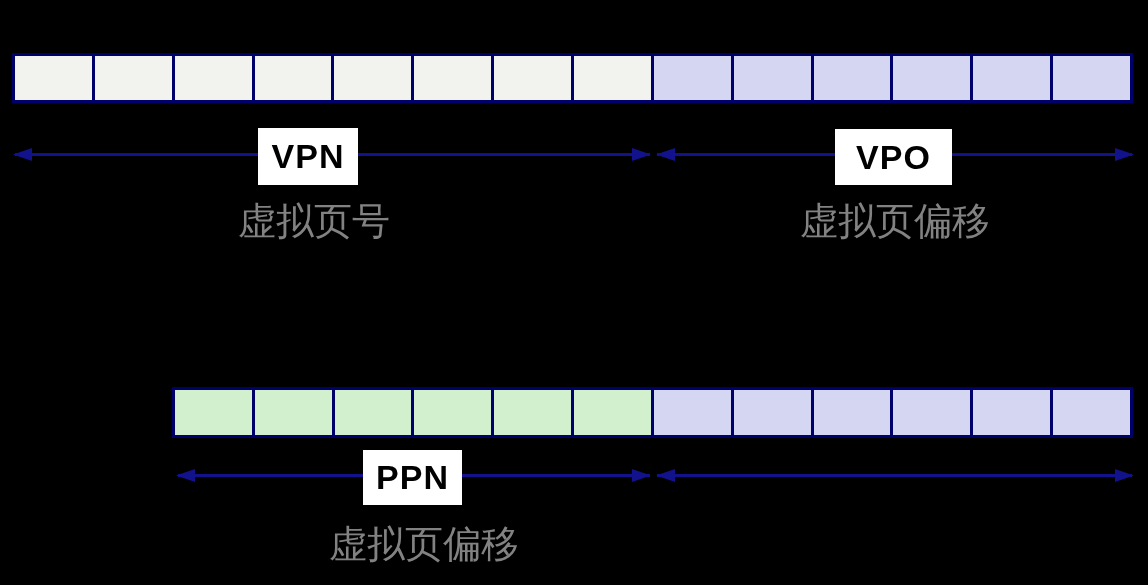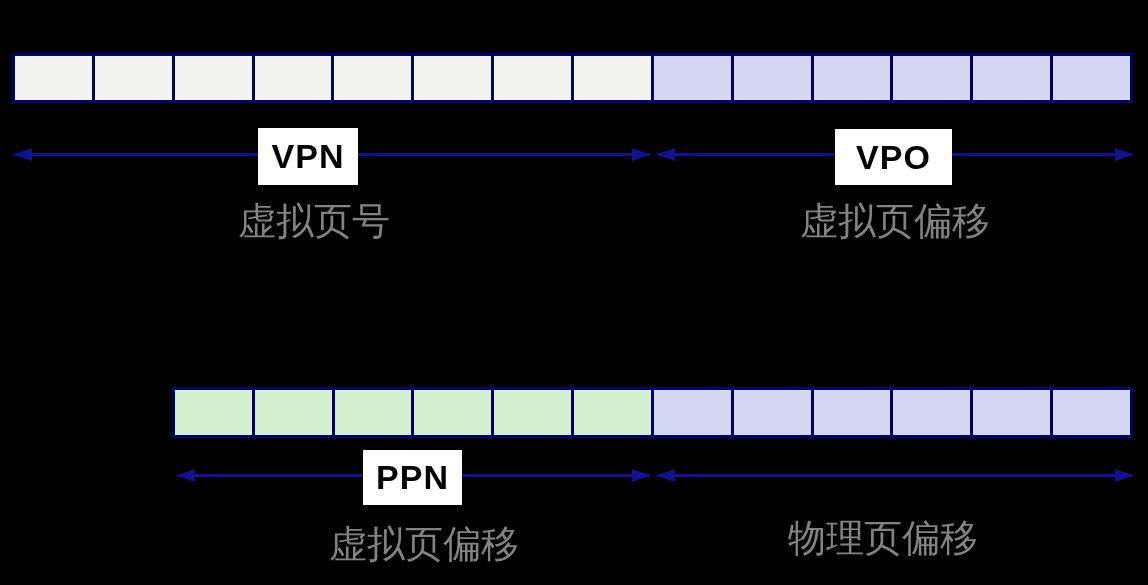--- a/index.html
+++ b/index.html
@@ -140,16 +140,15 @@
     </g>
   </svg>
 
   <div class="tag tag-vpn">VPN</div>
   <div class="tag tag-vpo">VPO</div>
   <div class="tag tag-ppn">PPN</div>
 
   <div class="caption cap-vpn">虚拟页号</div>
   <div class="caption cap-vpo">虚拟页偏移</div>
   <div class="caption cap-ppn">虚拟页偏移</div>
-  <div class="caption cap-ppo">物理页偏移</div>
 
 
 </div>
 
 </body></html>

